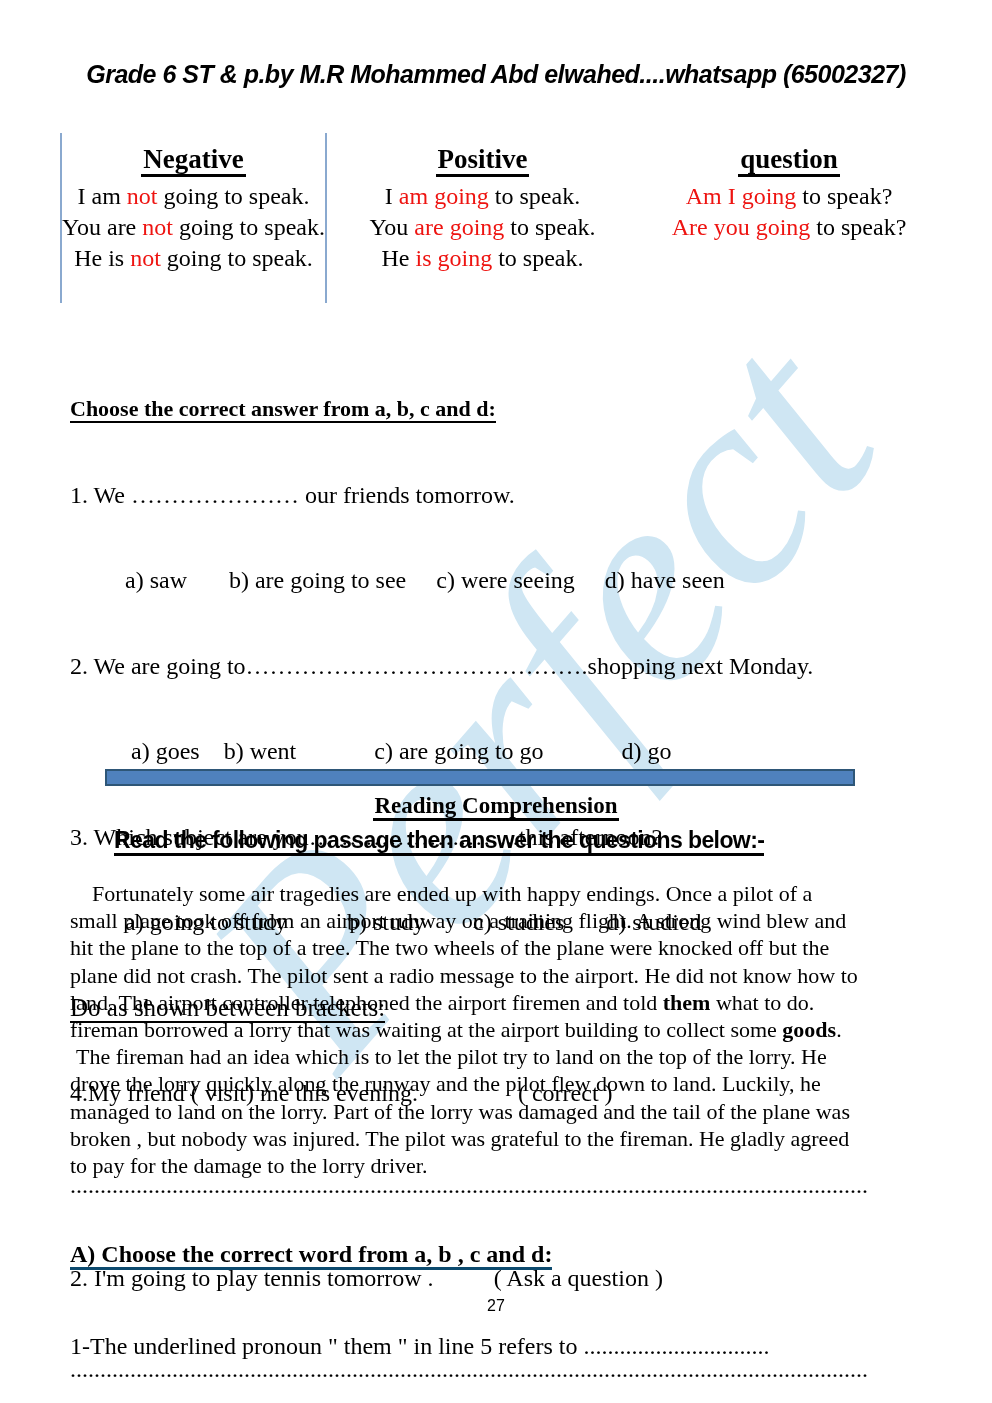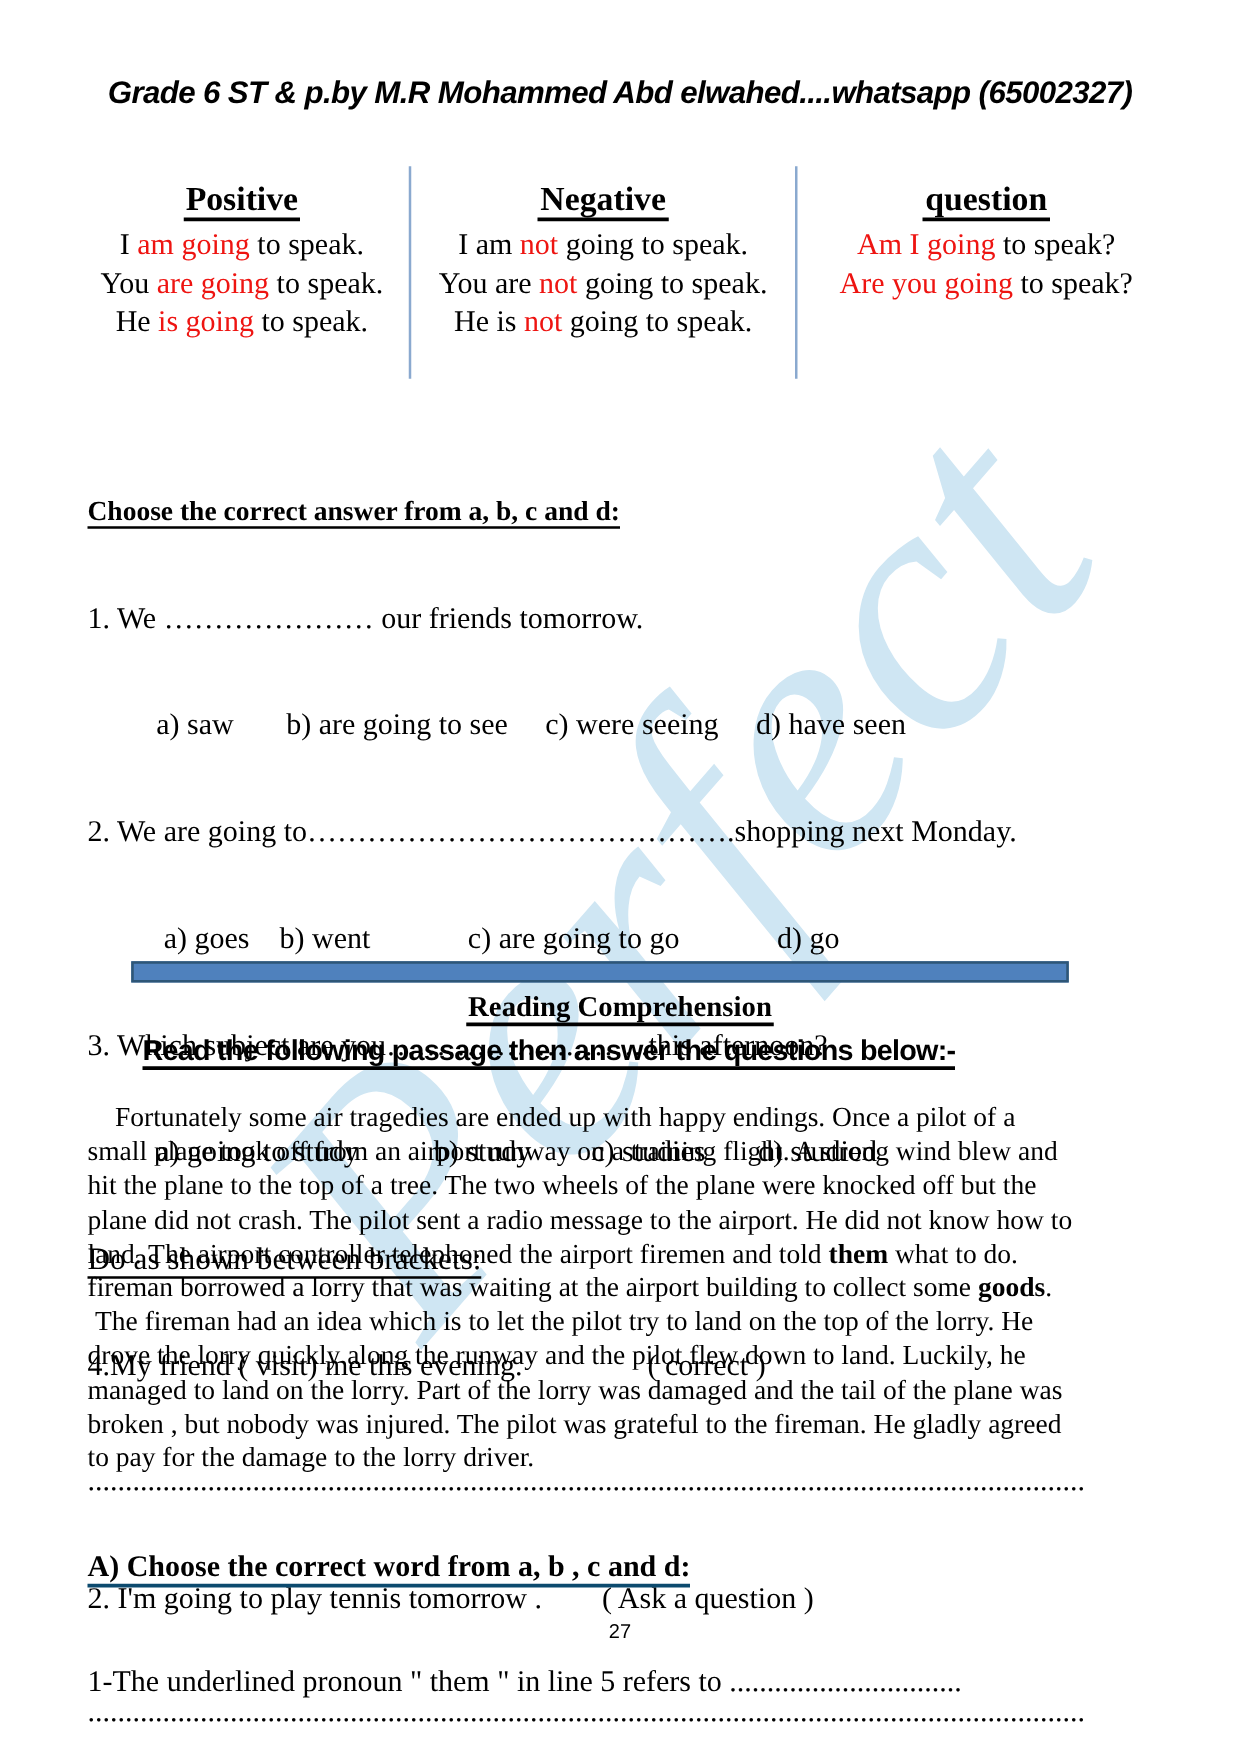--- a/index.html
+++ b/index.html
@@ -34,21 +34,21 @@
   .mcq{
     position:absolute;left:70px;top:338px;width:852px;
     font-size:24px;line-height:28.5px;white-space:pre-wrap;
   }
   .sec-head{font-weight:bold;font-size:22px;}
   .sec-head .u,.sec-head2 .u{border-bottom:2px solid #000;}
   .sec-head2{font-weight:normal;font-size:25px;}
   .opts{padding-left:55px;}
   .bracket-item{display:flex;white-space:pre-wrap;}
   .bracket-item.b1 .instr{margin-left:100px;}
-  .bracket-item.b2 .instr{margin-left:48px;}
+  .bracket-item.b2 .instr{margin-left:60px;}
   .dotline{
     margin-top:6px;margin-bottom:1px;
     display:inline-block;width:798px;overflow:hidden;
     white-space:nowrap;line-height:28.5px;
   }
   .divider-bar{
     position:absolute;left:105px;top:769px;width:746px;height:13px;
     background:#4f81bd;border:2px solid #2e5677;
   }
   .rc-title{
@@ -83,31 +83,31 @@
 </head>
 <body>
 
 <div class="watermark">Perfect</div>
 
 <div class="layer">
 
   <div class="doc-header">Grade 6 ST &amp; p.by M.R Mohammed Abd elwahed....whatsapp  (65002327)</div>
 
   <div class="gtable">
+    <div class="gcol gcol-b">
+      <div class="ghead"><span class="u">Negative</span></div>
+      <div class="grow"><span>I am </span><span class="red">not</span><span> going to speak.</span></div>
+      <div class="grow"><span>You are </span><span class="red">not</span><span> going to speak.</span></div>
+      <div class="grow"><span>He is </span><span class="red">not</span><span> going to speak.</span></div>
+    </div>
     <div class="gcol">
       <div class="ghead"><span class="u">Positive</span></div>
       <div class="grow"><span>I </span><span class="red">am going</span><span> to speak.</span></div>
       <div class="grow"><span>You </span><span class="red">are going</span><span> to speak.</span></div>
       <div class="grow"><span>He </span><span class="red">is going</span><span> to speak.</span></div>
-    </div>
-    <div class="gcol gcol-b">
-      <div class="ghead"><span class="u">Negative</span></div>
-      <div class="grow"><span>I am </span><span class="red">not</span><span> going to speak.</span></div>
-      <div class="grow"><span>You are </span><span class="red">not</span><span> going to speak.</span></div>
-      <div class="grow"><span>He is </span><span class="red">not</span><span> going to speak.</span></div>
     </div>
     <div class="gcol">
       <div class="ghead"><span class="u">question</span></div>
       <div class="grow"><span></span><span class="red">Am I going</span><span> to speak?</span></div>
       <div class="grow"><span></span><span class="red">Are you going</span><span> to speak?</span></div>
     </div>
   </div>
 
   <div class="mcq">
     <div class="sec-head"><span class="u">Choose the correct answer from a, b, c and d:</span></div>

